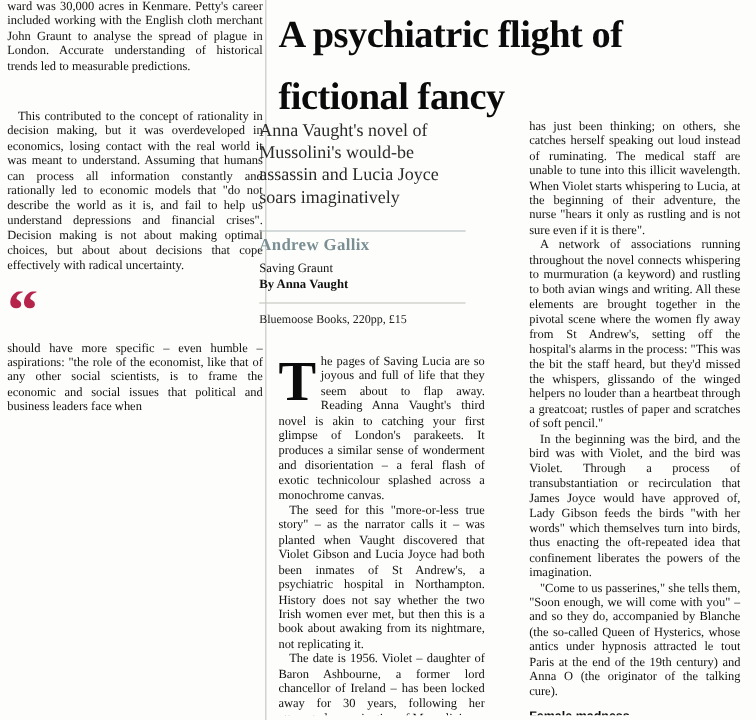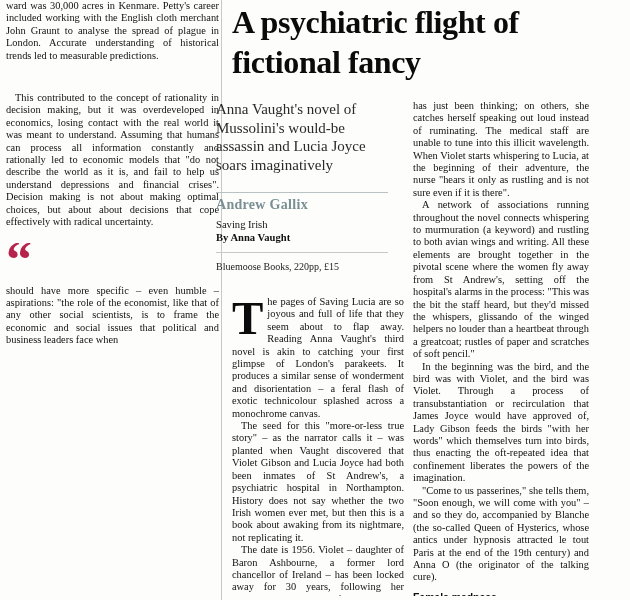--- a/index.html
+++ b/index.html
@@ -66,21 +66,21 @@
   .headline-wrap {
     position: absolute;
     left: 232px;
     top: 2px;
     width: 392px;
   }
   .headline {
     font-family: "Liberation Serif", serif;
     font-weight: bold;
     font-size: 32px;
-    line-height: 40px;
+    line-height: 52px;
     letter-spacing: -0.4px;
     margin: 0;
     color: #0b0b0b;
   }
 
   
   .deck-col {
     position: absolute;
     left: 216px;
     top: 100px;
@@ -125,21 +125,21 @@
   .body-col-1 {
     position: absolute;
     left: 232px;
     top: 296px;
     width: 172px;
     height: 300px;
     overflow: hidden;
   }
   .body-col-2 {
     position: absolute;
-    left: 413px;
+    left: 441px;
     top: 100px;
     width: 176px;
     height: 496px;
     overflow: hidden;
   }
   .body-col-1 p, .body-col-2 p {
     margin: 0;
     font-size: 10.4px;
     line-height: 12.4px;
     text-align: justify;
@@ -182,21 +182,21 @@
   </div>
 
   <div class="headline-wrap">
     <h1 class="headline">A psychiatric flight of fictional fancy</h1>
   </div>
 
   <div class="deck-col">
     <p class="deck">Anna Vaught's novel of Mussolini's would-be assassin and Lucia Joyce soars imaginatively</p>
     <div class="byline">Andrew Gallix</div>
     <div class="book-meta">
-      <span class="title">Saving Irish</span>
+      <span class="title">Saving Graunt</span>
       <span class="author">By Anna Vaught</span>
     </div>
     <div class="pub-line">Bluemoose Books, 220pp, £15</div>
   </div>
 
   <div class="body-col-1">
     <p><span class="dropcap">T</span><span>he pages of Saving Lucia are so joyous and full of life that they seem about to flap away. Reading Anna Vaught's third novel is akin to catching your first glimpse of London's parakeets. It produces a similar sense of wonderment and disorientation – a feral flash of exotic technicolour splashed across a monochrome canvas.</span></p>
     <p class="indent">The seed for this "more-or-less true story" – as the narrator calls it – was planted when Vaught discovered that Violet Gibson and Lucia Joyce had both been inmates of St Andrew's, a psychiatric hospital in Northampton. History does not say whether the two Irish women ever met, but then this is a book about awaking from its nightmare, not replicating it.</p>
     <p class="indent">The date is 1956. Violet – daughter of Baron Ashbourne, a former lord chancellor of Ireland – has been locked away for 30 years, following her attempted assassination of Mussolini,</p>
   </div>

